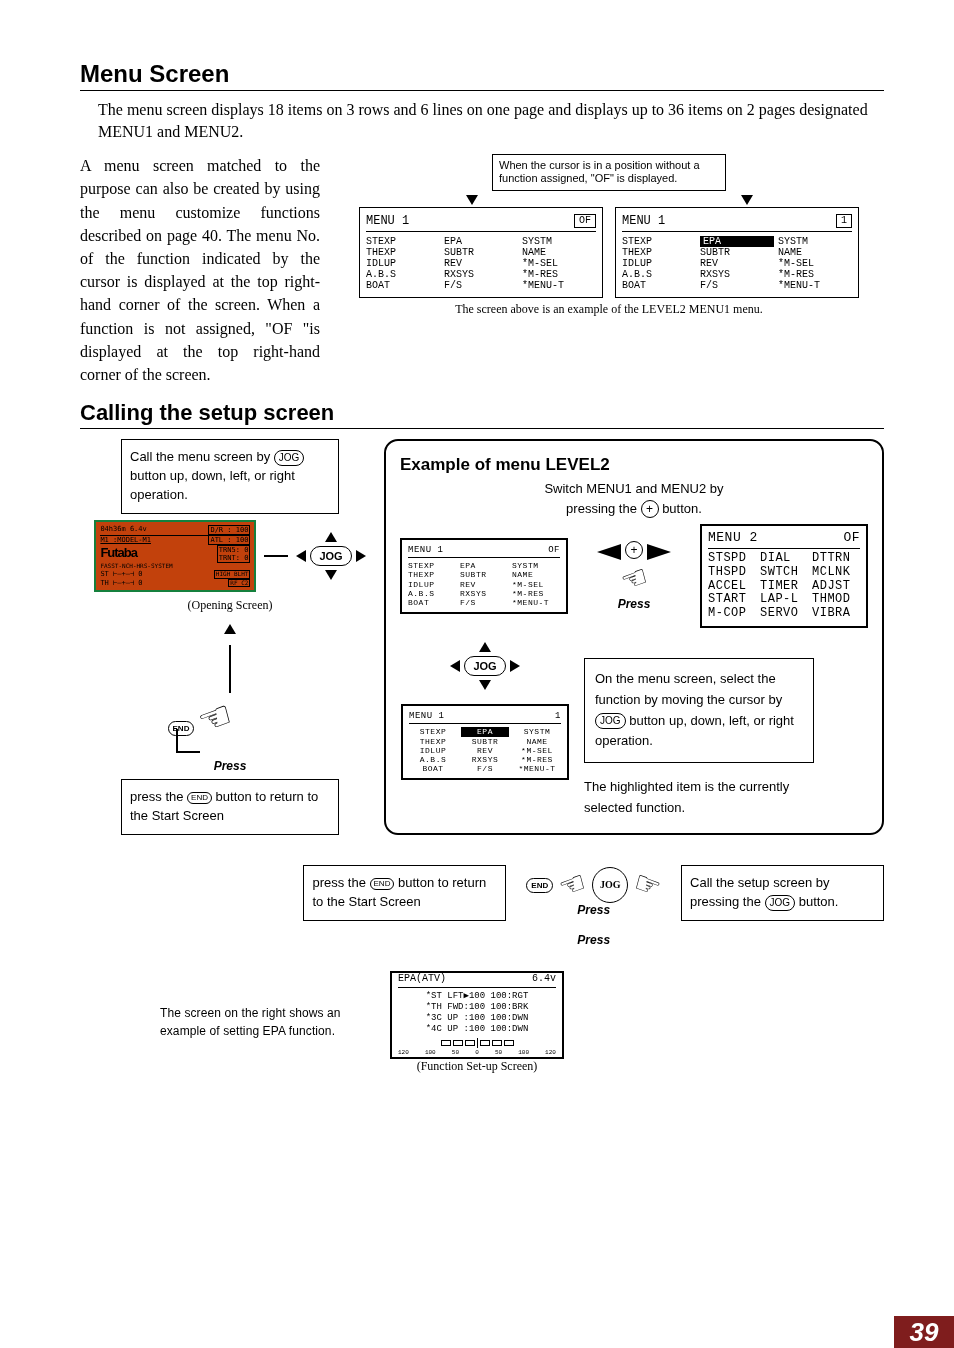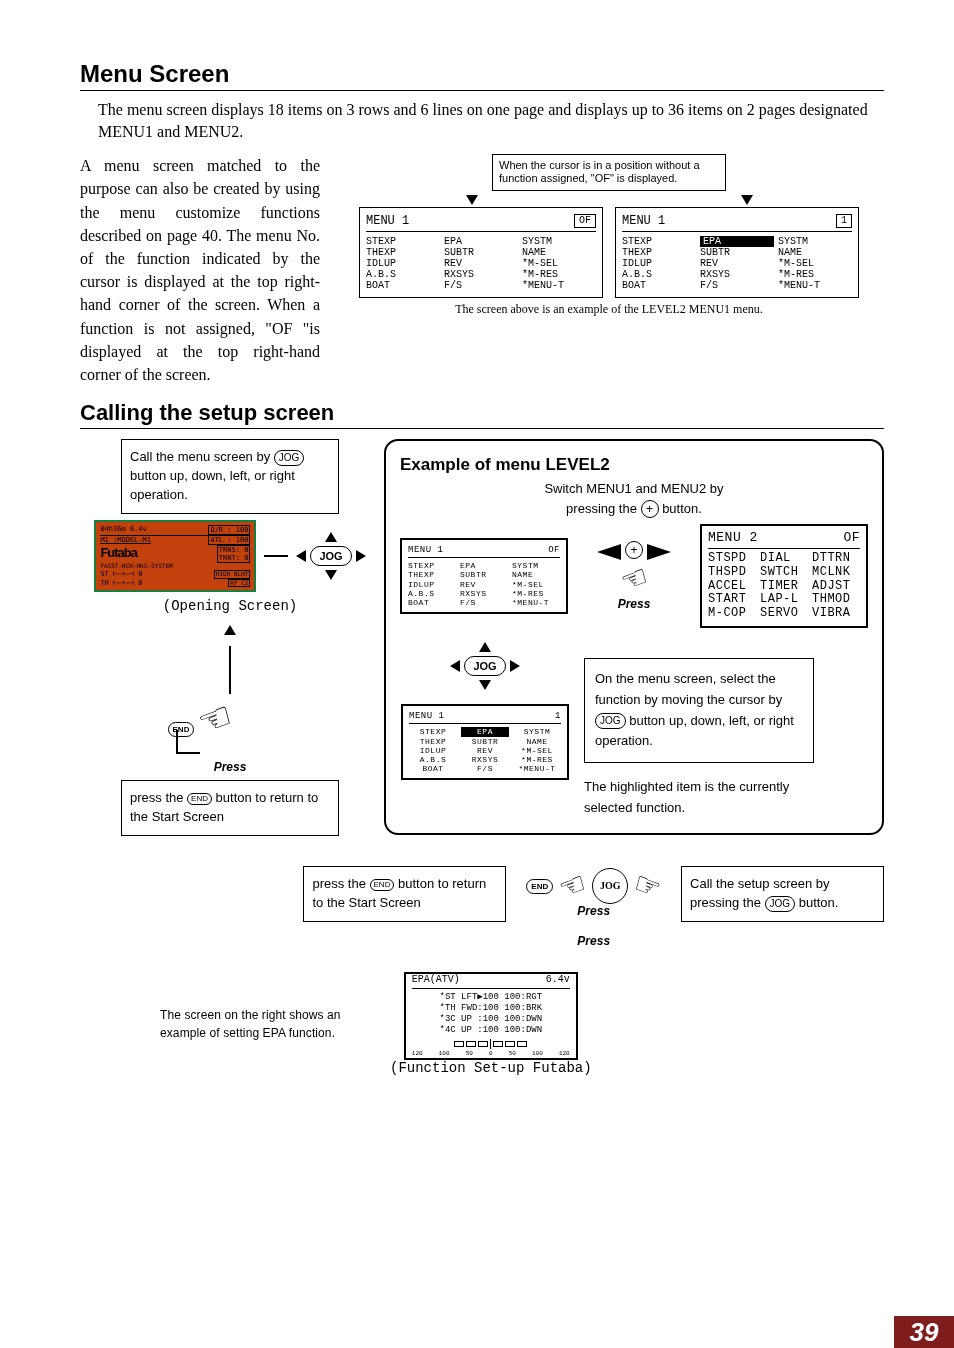--- a/index.html
+++ b/index.html
@@ -37,21 +37,21 @@
 .tri-up { border-left:6px solid transparent; border-right:6px solid transparent; border-bottom:10px solid #000; }
 .tri-dn { border-left:6px solid transparent; border-right:6px solid transparent; border-top:10px solid #000; }
 .hand { display:inline-block; font-size:38px; transform:rotate(-20deg); line-height:1; }
 .plus-btn { display:inline-block; border:1px solid #000; border-radius:50%; width:16px; height:16px; text-align:center; font-size:12px; line-height:16px; font-family:Arial; }
 .page-num-box { position:absolute; right:0; bottom:0; width:60px; height:32px; background:#7f1d1d; display:flex; align-items:center; justify-content:center; }
 .page-num { font-family:Arial,sans-serif; font-weight:bold; font-style:italic; font-size:26px; color:#fff; }
 .flex-row { display:flex; align-items:flex-start; gap:4px; }
 .big-end-btn { display:inline-block; border:1px solid #000; border-radius:14px; padding:2px 4px; font-size:8px; font-family:Arial; font-weight:bold; }
 .lcd-open { border:2px solid #15803d; padding:3px 4px; display:inline-block; font-family:"Lucida Console",monospace; font-size:7px; line-height:1.15; width:150px; background:#c2410c; }
 .lcd-open .logo { font-family:Arial Black,Arial,sans-serif; font-size:13px; letter-spacing:-1px; font-weight:900; }
-.opening-cap { font-family:Liberation Mono, monospace; font-size:14px; text-align:center; }
+.opening-cap { font-family:Liberation Serif, serif; font-size:12px; text-align:center; }
 .epa-screen { border:2px solid #000; display:inline-block; font-family:"Lucida Console","Courier New",monospace; font-size:9px; padding:0 6px; width:158px; line-height:1.2; }
 .epa-head { display:flex; justify-content:space-between; border-bottom:1px solid #000; padding-bottom:2px; margin-bottom:3px; font-size:10px; }
 .bar-row { display:flex; align-items:center; gap:2px; margin-top:2px; }
 .dash { width:8px; height:4px; border:1px solid #000; }
 .tiny-nums { font-size:6px; display:flex; justify-content:space-between; margin-top:1px; }
 .narrow-text { font-family:Arial,sans-serif; font-size:12px; width:210px; line-height:1.5; letter-spacing:0.1px; }
 .gap { height:14px; }
 .big-arrow-lt { display:inline-block; width:0; height:0; border-top:8px solid transparent; border-bottom:8px solid transparent; border-right:24px solid #000; }
 .big-arrow-rt { display:inline-block; width:0; height:0; border-top:8px solid transparent; border-bottom:8px solid transparent; border-left:24px solid #000; }
 </style>
@@ -340,21 +340,21 @@
         <div class="tiny-nums">
             <span>120</span>
             <span>100</span>
             <span>50</span>
             <span>0</span>
             <span>50</span>
             <span>100</span>
             <span>120</span>
           </div>
       </div>
-      <div class="opening-cap">(Function Set-up Futaba)</div>
+      <div class="opening-cap">(Function Set-up Screen)</div>
     </div>
   </div>
 
 </div>
 
 <div class="page-num-box">
   <span class="page-num">39</span>
 </div>
 
 </body></html>

